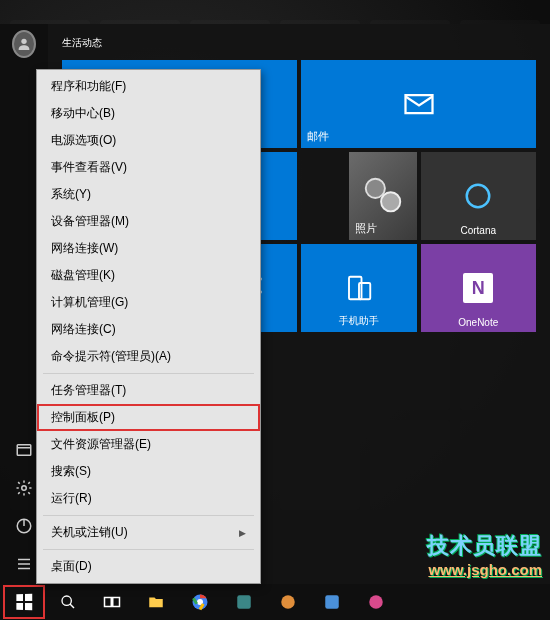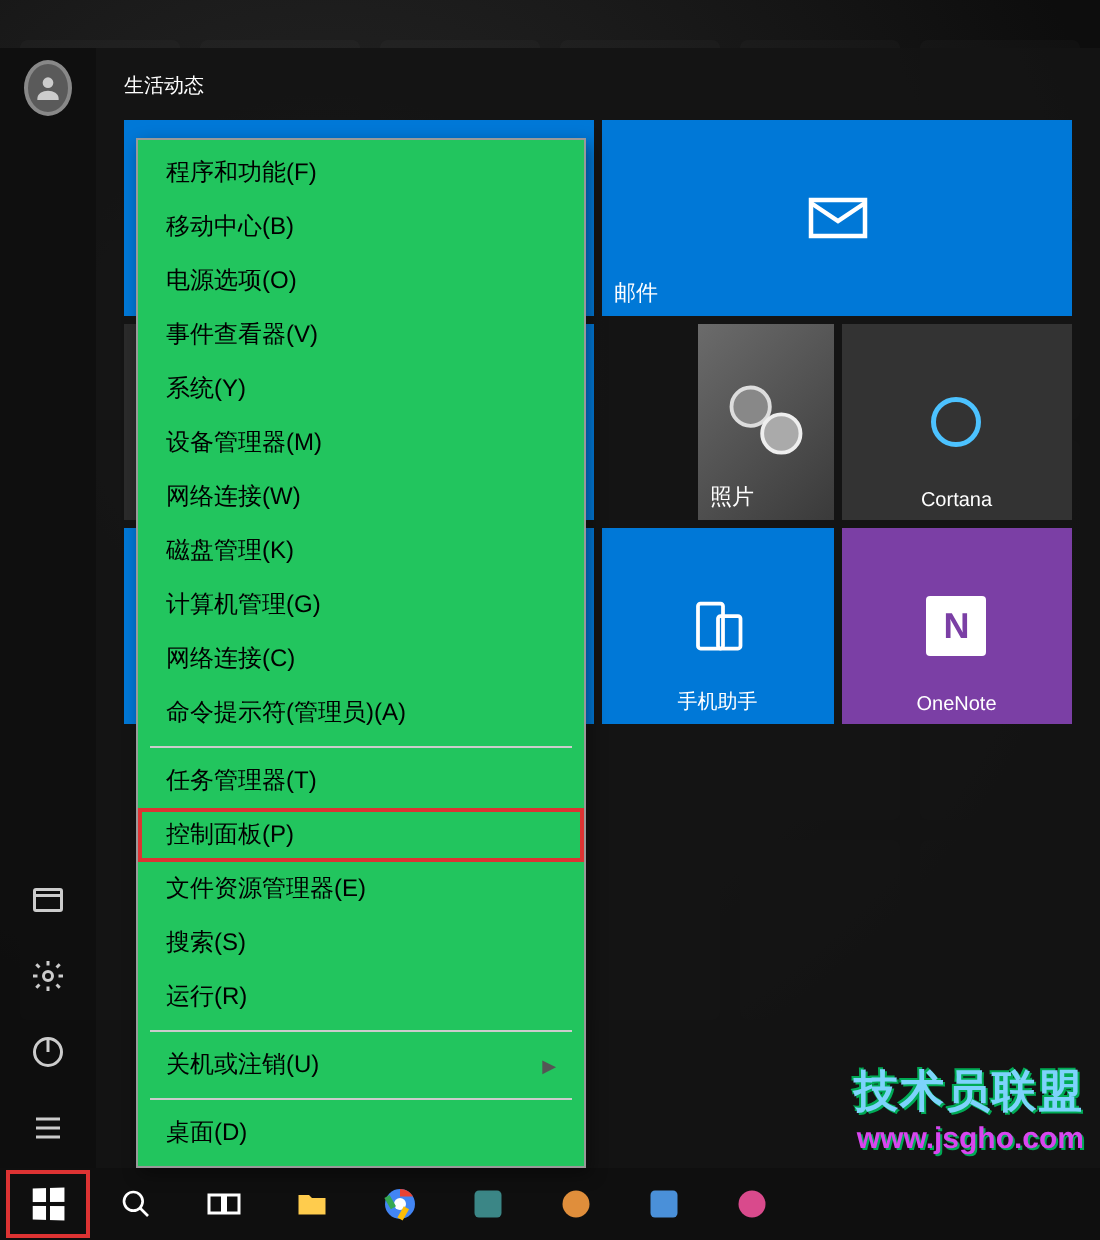--- a/index.html
+++ b/index.html
@@ -12,48 +12,48 @@
 .start-menu { position: absolute; left: 0; bottom: 36px; width: 550px; height: 560px; background: rgba(20,20,20,0.95); display: flex; }
 
 .rail { width: 48px; background: rgba(10,10,10,0.5); display: flex; flex-direction: column; justify-content: space-between; padding: 8px 0; }
 .rail-top, .rail-bottom { display: flex; flex-direction: column; align-items: center; gap: 14px; }
 .rail-icon { width: 24px; height: 24px; display: flex; align-items: center; justify-content: center; color: #ccc; cursor: pointer; }
 .avatar-circle { width: 28px; height: 28px; border-radius: 50%; background: #5a5a5a; border: 2px solid #888; display: flex; align-items: center; justify-content: center; }
 
 .tiles-area { flex: 1; padding: 12px 14px; overflow: hidden; }
 .section-title { color: #fff; font-size: 10px; font-weight: 400; margin-bottom: 10px; }
 .tile-grid { display: grid; grid-template-columns: repeat(4, 1fr); gap: 4px; }
-.tile { background: #0078d7; height: 98px; display: flex; flex-direction: column; align-items: center; justify-content: center; position: relative; cursor: pointer; color: #fff; }
+.tile { background: #0078d7; height: 88px; display: flex; flex-direction: column; align-items: center; justify-content: center; position: relative; cursor: pointer; color: #fff; }
 .tile.wide { grid-column: span 2; }
 .tile-label { position: absolute; bottom: 4px; left: 6px; font-size: 11px; color: #fff; }
 .tile-center-label { position: absolute; bottom: 4px; width: 100%; text-align: center; font-size: 10px; }
 .tile-icon { font-size: 28px; color: #fff; }
 .tile.dark { background: #333; }
 .tile.purple { background: #7b3fa5; }
 .tile.photo { background: linear-gradient(135deg,#6b6b6b,#3a3a3a); margin-left: 48px; }
 
 .weather-tile { display: flex; flex-direction: row; align-items: center; justify-content: space-around; padding: 8px; }
 .weather-big { font-size: 20px; }
 .weather-small { font-size: 10px; line-height: 1.3; }
 
-.context-menu { position: absolute; left: 36px; bottom: 36px; width: 225px; background: #22c55e; border: 1px solid #999; box-shadow: 2px 3px 8px rgba(0,0,0,0.4); z-index: 50; padding: 3px 0; margin-left: 32px; }
+.context-menu { position: absolute; left: 36px; bottom: 36px; width: 225px; background: #e5e5e5; border: 1px solid #999; box-shadow: 2px 3px 8px rgba(0,0,0,0.4); z-index: 50; padding: 3px 0; }
 .cm-item { padding: 5px 14px; font-size: 12px; color: #000; cursor: pointer; display: flex; justify-content: space-between; align-items: center; }
 .cm-item.highlighted { outline: 2px solid #d33; outline-offset: -2px; }
 .cm-sep { height: 1px; background: #ccc; margin: 3px 6px; }
 .cm-arrow { font-size: 9px; color: #555; }
 
 .taskbar { position: absolute; left: 0; bottom: 0; width: 100%; height: 36px; background: rgba(15,15,15,0.92); display: flex; align-items: center; padding: 0 4px; gap: 4px; }
 .tb-item { width: 40px; height: 32px; display: flex; align-items: center; justify-content: center; cursor: pointer; }
 .tb-item.start { outline: 2px solid #d33; outline-offset: -1px; }
 .win-logo { display: grid; grid-template-columns: 1fr 1fr; gap: 1.5px; width: 16px; height: 16px; transform: perspective(30px) rotateY(-8deg); }
 .win-logo span { background: #fff; }
 
 .watermark { position: absolute; right: 8px; bottom: 42px; text-align: right; z-index: 60; }
 .wm-main { font-size: 22px; font-weight: 700; color: #7dd3fc; text-shadow: 1px 1px 0 #0a5, -1px -1px 0 #0a5; letter-spacing: 1px; }
-.wm-sub { font-size: 15px; font-weight: 700; color: #d946ef; text-shadow: 1px 1px 0 #0a5; }
+.wm-sub { font-size: 15px; font-weight: 700; color: #fdba74; text-shadow: 1px 1px 0 #0a5; text-decoration: underline; }
 
 svg { display: block; }
 </style>
 </head>
 <body>
 
 <div class="desktop-bg">
   <div class="desktop-icons">
     <div></div>
       <div></div>

